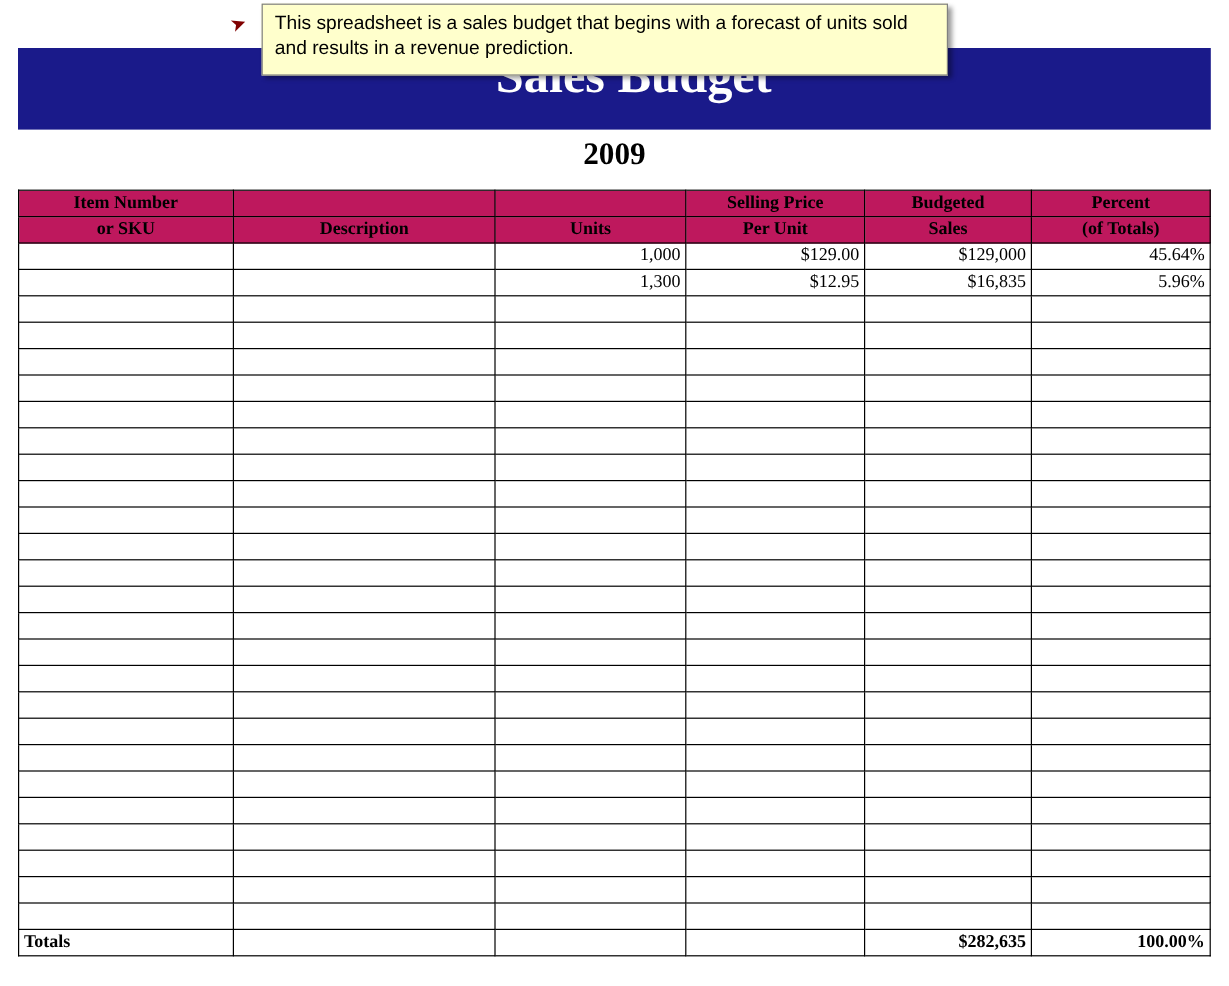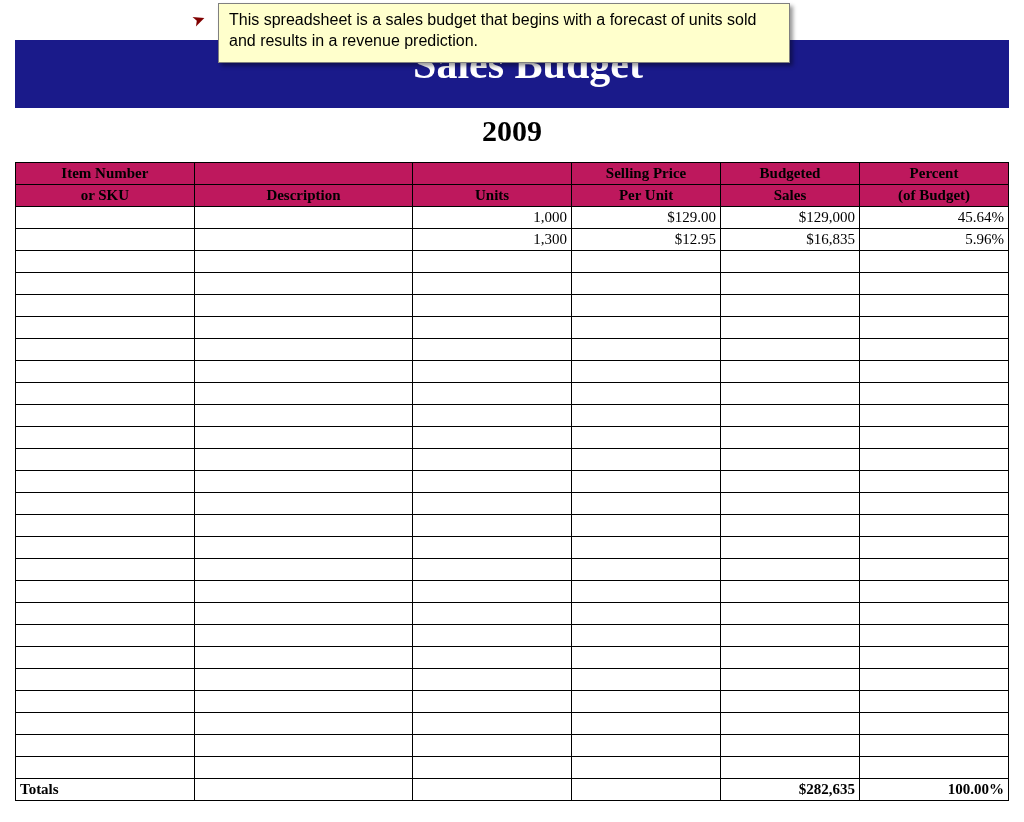--- a/index.html
+++ b/index.html
@@ -22,21 +22,21 @@
     }
     .header-title {
       color: #ffffff;
       font-family: 'Times New Roman', serif;
       font-size: 42px;
       font-weight: bold;
     }
     .year-label {
       text-align: center;
       font-family: 'Times New Roman', serif;
-      font-size: 30px;
+      font-size: 26px;
       font-weight: bold;
       color: #000000;
       margin: 6px 0 14px 0;
     }
     .table-wrap {
       margin: 0 15px;
     }
     table {
       width: 100%;
       border-collapse: collapse;
@@ -126,21 +126,21 @@
         <th><span>Selling Price</span></th>
         <th><span>Budgeted</span></th>
         <th><span>Percent</span></th>
       </tr>
       <tr>
         <th><span>or SKU</span></th>
         <th><span>Description</span></th>
         <th><span>Units</span></th>
         <th><span>Per Unit</span></th>
         <th><span>Sales</span></th>
-        <th><span>(of Budget)</span></th>
+        <th><span>(of Totals)</span></th>
       </tr>
     </thead>
     <tbody id="tbody">
         <tr>
           <td></td>
           <td></td>
           <td class="num">1,000</td>
           <td class="num">$129.00</td>
           <td class="num">$129,000</td>
           <td class="num">45.64%</td>

